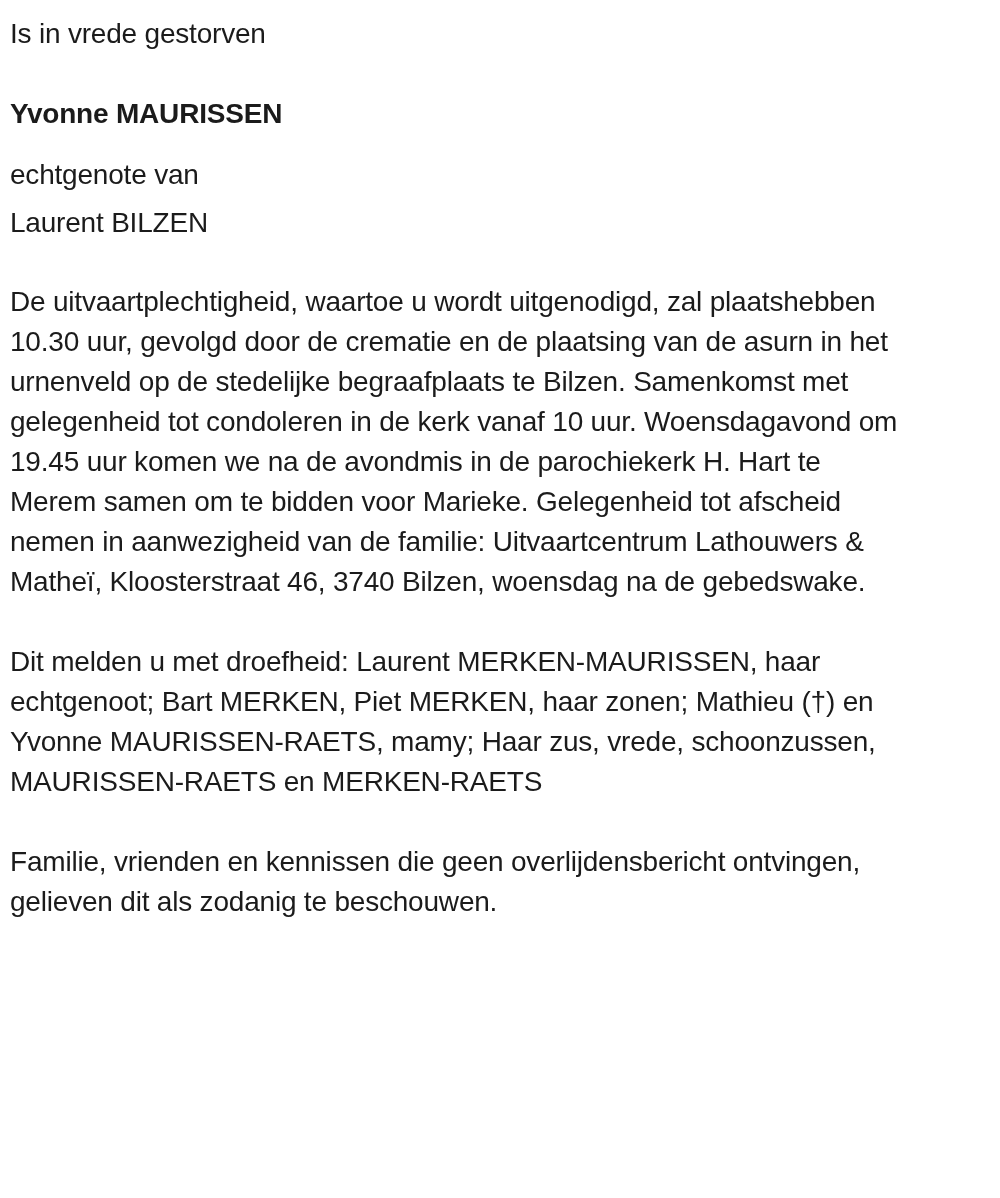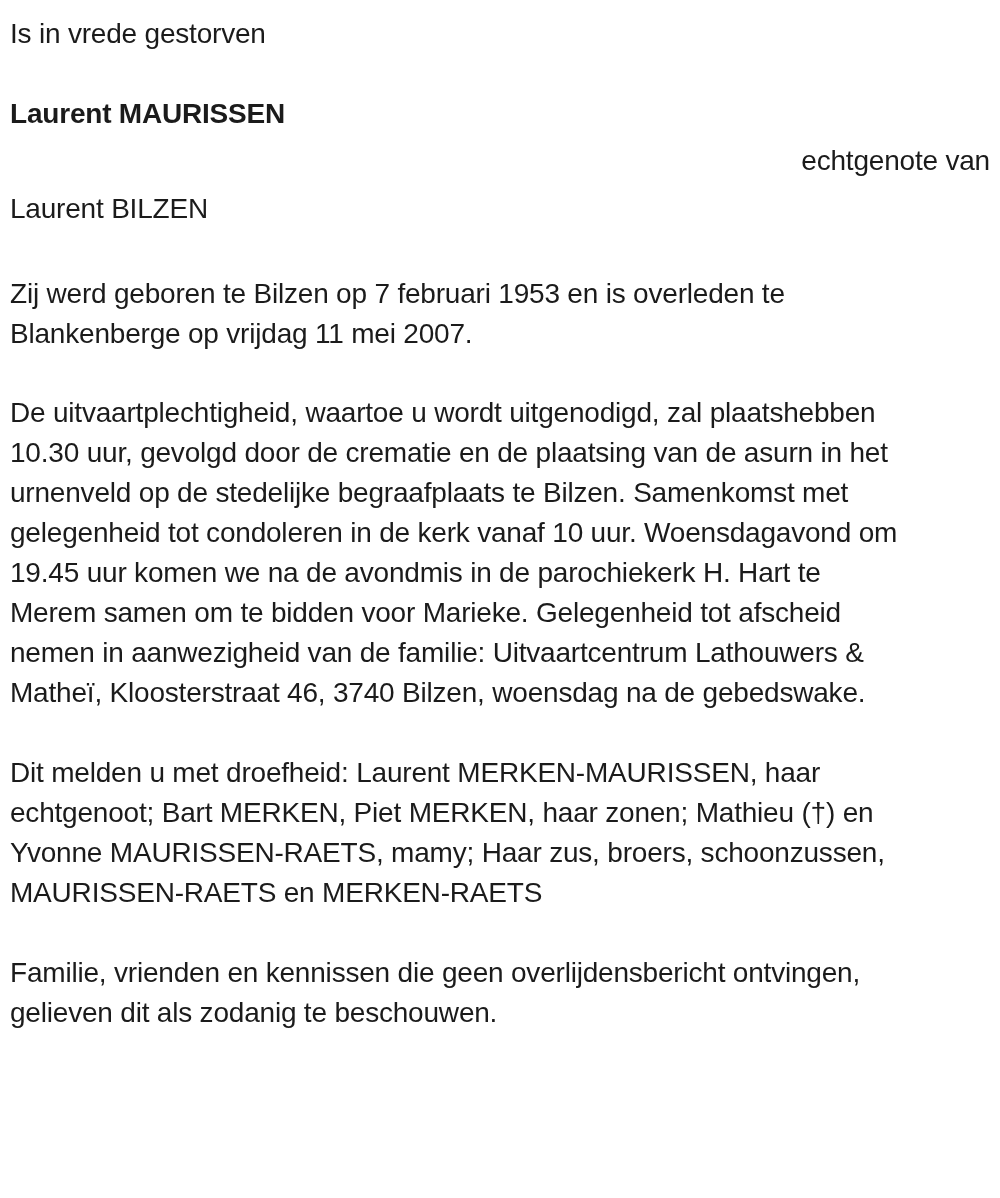--- a/index.html
+++ b/index.html
@@ -19,62 +19,58 @@
   }
   .page {
     padding: 14px 10px 0 10px;
   }
   .line {
     height: 40px;
     line-height: 40px;
     white-space: nowrap;
   }
   .sec-deceased-name   { margin-top: 40px; }
-  .sec-deceased-rel    { margin-top: 7px; text-align: right;  }
+  .sec-deceased-rel    { margin-top: 21px;  }
   .sec-deceased-spouse { margin-top: 8px;  }
   .sec-birth-death     { margin-top: 45px; }
   .sec-funeral         { margin-top: 39px; }
   .sec-announcement    { margin-top: 40px; }
   .sec-mourning        { margin-top: 40px; }
   .sec-closing         { margin-top: 40px; }
   .bold { font-weight: bold; }
 </style>
 </head>
 <body>
 
 <div class="page">
 
   <div class="line">Is in vrede gestorven</div>
 
-  <div class="line bold sec-deceased-name">Laurent MAURISSEN</div>
+  <div class="line bold sec-deceased-name">Yvonne MAURISSEN</div>
 
   <div class="line sec-deceased-rel">echtgenote van</div>
 
   <div class="line sec-deceased-spouse">Laurent BILZEN</div>
 
-  <div class="sec-birth-death">
-    <div class="line">Zij werd geboren te Bilzen op 7 februari 1953 en is overleden te</div>
-    <div class="line">Blankenberge op vrijdag 11 mei 2007.</div>
-  </div>
 
   <div class="sec-funeral">
     <div class="line">De uitvaartplechtigheid, waartoe u wordt uitgenodigd, zal plaatshebben</div>
     <div class="line">10.30 uur, gevolgd door de crematie en de plaatsing van de asurn in het</div>
     <div class="line">urnenveld op de stedelijke begraafplaats te Bilzen. Samenkomst met</div>
     <div class="line">gelegenheid tot condoleren in de kerk vanaf 10 uur. Woensdagavond om</div>
     <div class="line">19.45 uur komen we na de avondmis in de parochiekerk H. Hart te</div>
     <div class="line">Merem samen om te bidden voor Marieke. Gelegenheid tot afscheid</div>
     <div class="line">nemen in aanwezigheid van de familie: Uitvaartcentrum Lathouwers &amp;</div>
     <div class="line">Matheï, Kloosterstraat 46, 3740 Bilzen, woensdag na de gebedswake.</div>
   </div>
 
   <div class="sec-announcement">
     <div class="line">Dit melden u met droefheid: Laurent MERKEN-MAURISSEN, haar</div>
     <div class="line">echtgenoot; Bart MERKEN, Piet MERKEN, haar zonen; Mathieu (†) en</div>
-    <div class="line">Yvonne MAURISSEN-RAETS, mamy; Haar zus, broers, schoonzussen,</div>
+    <div class="line">Yvonne MAURISSEN-RAETS, mamy; Haar zus, vrede, schoonzussen,</div>
     <div class="line">MAURISSEN-RAETS en MERKEN-RAETS</div>
   </div>
 
 
   <div class="sec-closing">
     <div class="line">Familie, vrienden en kennissen die geen overlijdensbericht ontvingen,</div>
     <div class="line">gelieven dit als zodanig te beschouwen.</div>
   </div>
 
 </div>

